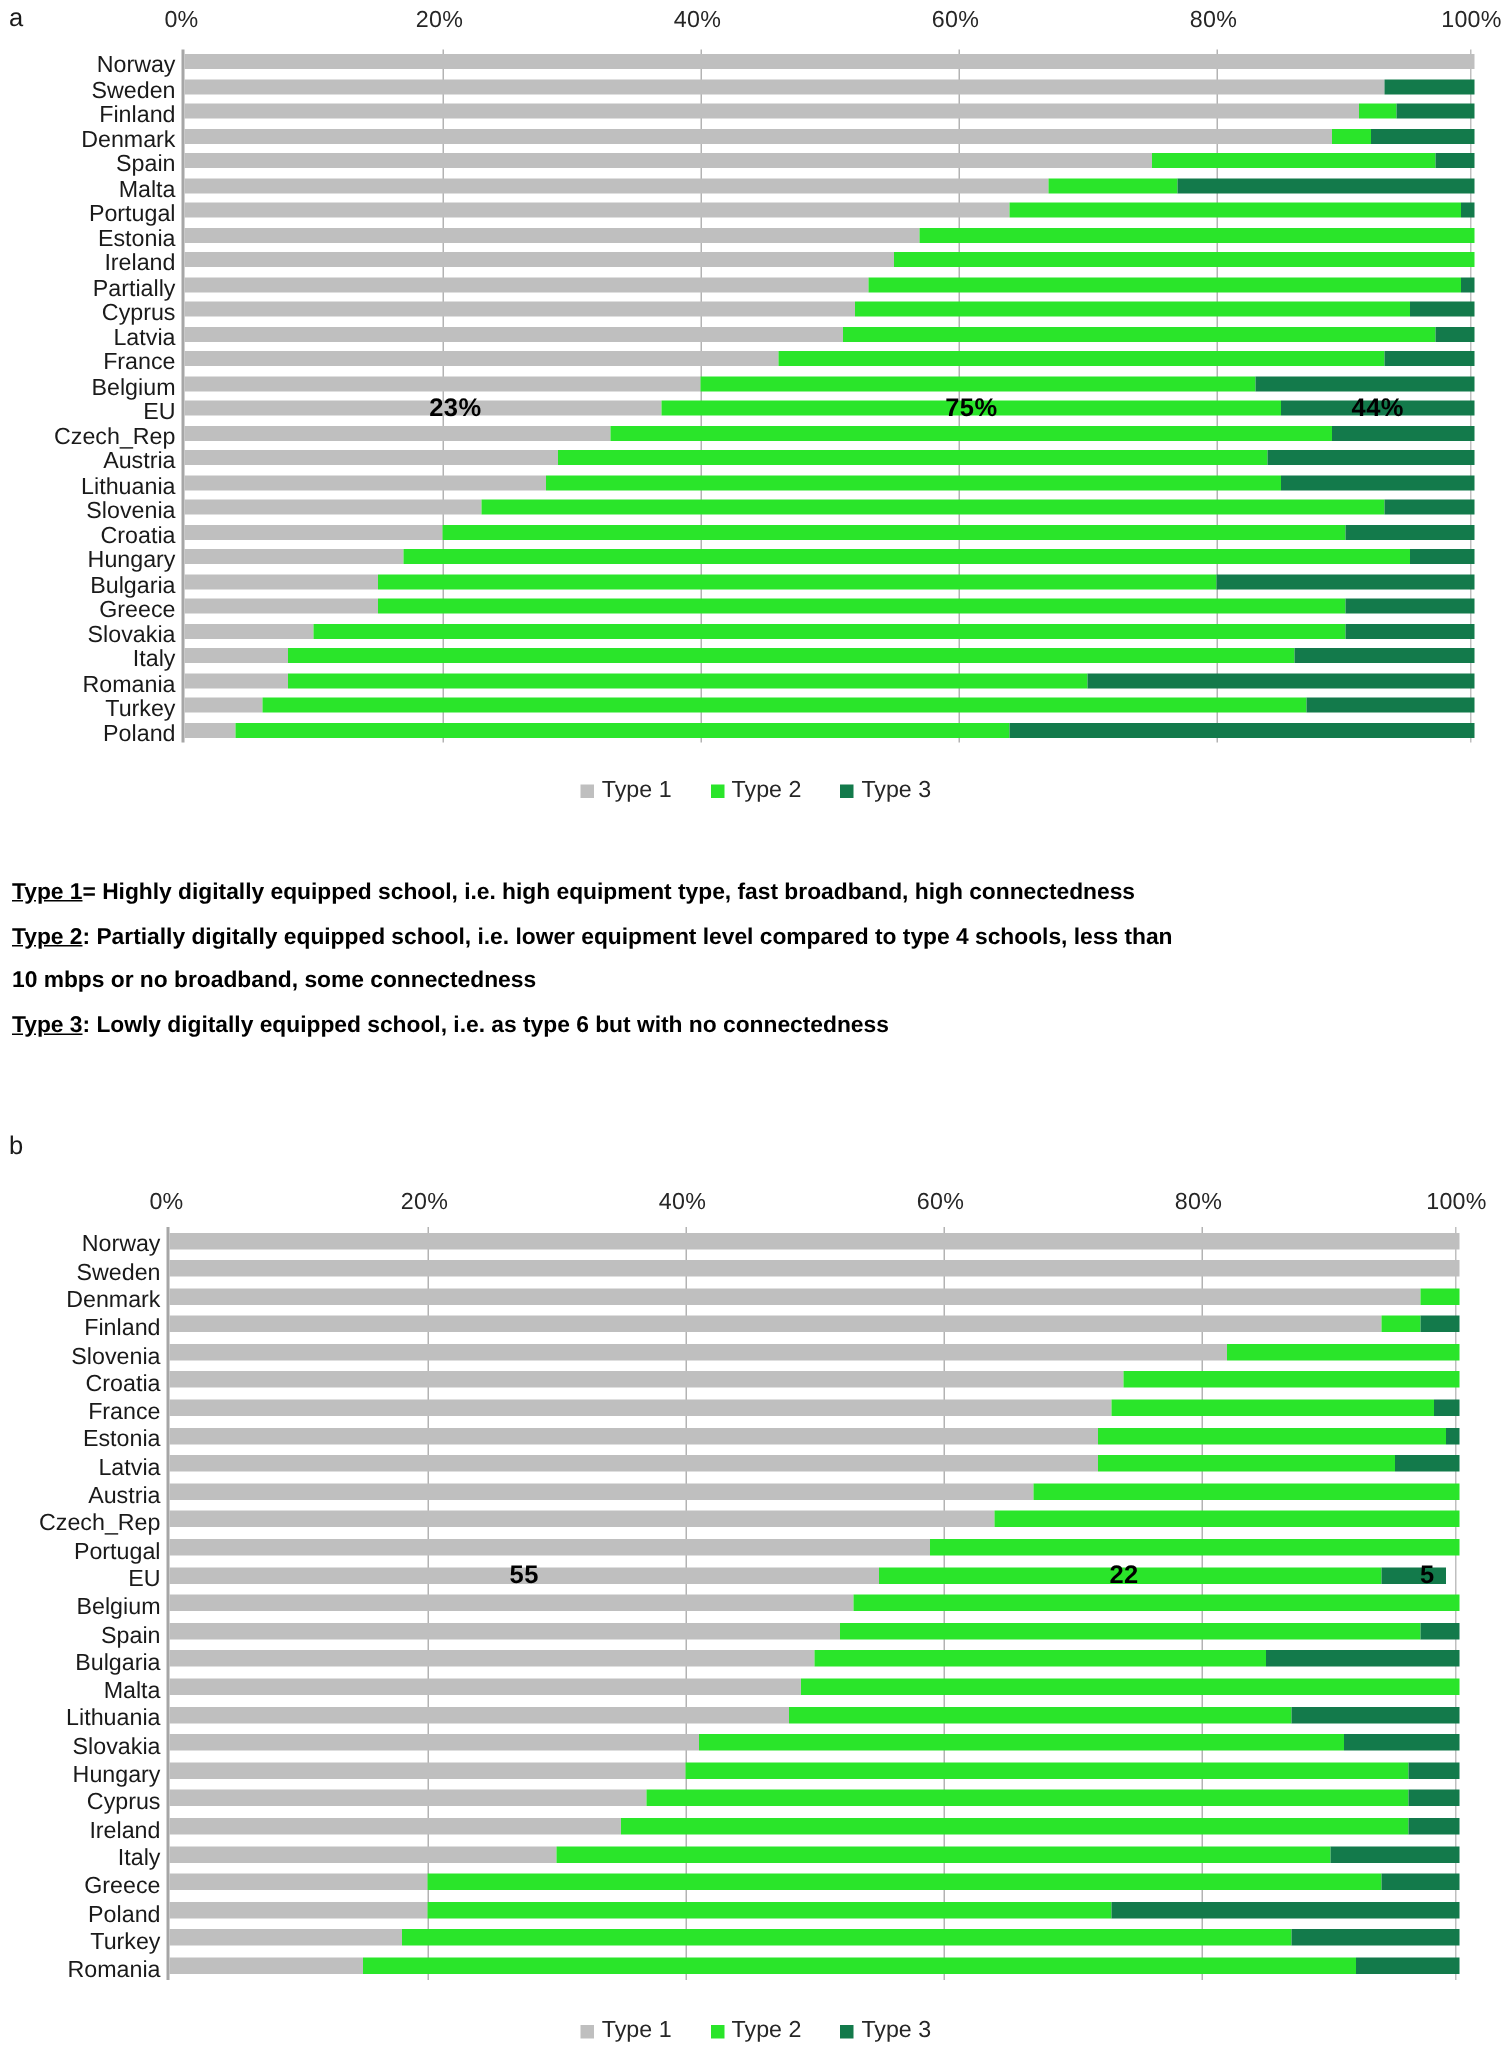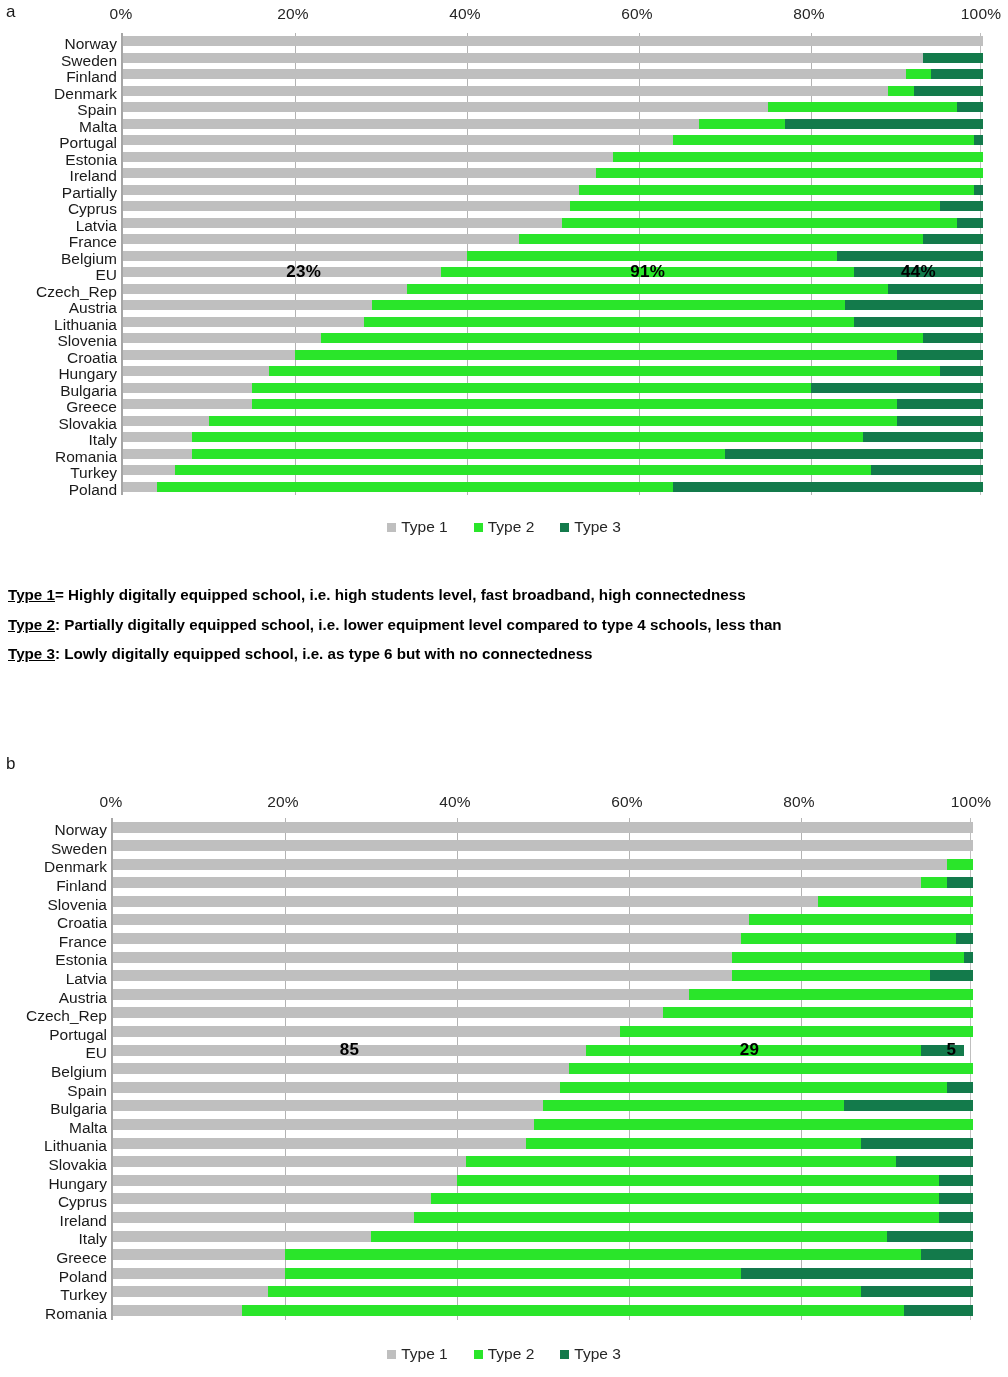--- a/index.html
+++ b/index.html
@@ -270,21 +270,21 @@
           <div class="seg t1" style="left: 0px; width: 51.6px; background: rgb(191, 191, 191);"></div>
           <div class="seg t2" style="left: 51.6px; width: 696.6px; background: rgb(42, 229, 42);"></div>
           <div class="seg t3" style="left: 748.2px; width: 111.8px; background: rgb(19, 122, 75);"></div>
         </div>
         <div class="barrow" style="top: 448.5px; height: 10px;">
           <div class="seg t1" style="left: 0px; width: 34.4px; background: rgb(191, 191, 191);"></div>
           <div class="seg t2" style="left: 34.4px; width: 516px; background: rgb(42, 229, 42);"></div>
           <div class="seg t3" style="left: 550.4px; width: 309.6px; background: rgb(19, 122, 75);"></div>
         </div>
         <div class="dlabel" style="left: 180.6px; top: 239px;">23%</div>
-        <div class="dlabel" style="left: 524.6px; top: 239px;">91%</div>
+        <div class="dlabel" style="left: 524.6px; top: 239px;">75%</div>
         <div class="dlabel" style="left: 795.5px; top: 239px;">44%</div>
       </div>
   </div>
 
   <div class="legend" style="left:0;top:518px;" id="a-legend">
       <div class="legend-item">
         <span class="legend-swatch" style="background: rgb(191, 191, 191);"></span>
         <span>Type 1</span>
       </div>
       <div class="legend-item">
@@ -292,22 +292,23 @@
         <span>Type 2</span>
       </div>
       <div class="legend-item">
         <span class="legend-swatch" style="background: rgb(19, 122, 75);"></span>
         <span>Type 3</span>
       </div>
     </div>
 </div>
 
 <div class="notes" style="top:580px;">
-  <p><span class="u">Type 1</span><span>= Highly digitally equipped school, i.e. high students level, fast broadband, high connectedness</span></p>
+  <p><span class="u">Type 1</span><span>= Highly digitally equipped school, i.e. high equipment type, fast broadband, high connectedness</span></p>
   <p><span class="u">Type 2</span><span>: Partially digitally equipped school, i.e. lower equipment level compared to type 4 schools, less than</span></p>
+  <p>10 mbps or no broadband, some connectedness</p>
   <p><span class="u">Type 3</span><span>: Lowly digitally equipped school, i.e. as type 6 but with no connectedness</span></p>
 </div>
 
 <div class="panel" style="top:755px;height:622px;">
   <div class="panel-letter" style="left:6px;top:0px;">b</div>
 
   <div class="chart" style="left:0;top:30px;width:1008px;height:535px;">
     <div class="axis-top" style="left:0;top:8px;width:1008px;" id="b-axis">
         <div class="axis-tick" style="left: 111px;">0%</div>
         <div class="axis-tick" style="left: 283px;">20%</div>
@@ -466,22 +467,22 @@
         <div class="barrow" style="top: 468.315px; height: 11px;">
           <div class="seg t1" style="left: 0px; width: 154.8px; background: rgb(191, 191, 191);"></div>
           <div class="seg t2" style="left: 154.8px; width: 593.4px; background: rgb(42, 229, 42);"></div>
           <div class="seg t3" style="left: 748.2px; width: 111.8px; background: rgb(19, 122, 75);"></div>
         </div>
         <div class="barrow" style="top: 486.907px; height: 11px;">
           <div class="seg t1" style="left: 0px; width: 129px; background: rgb(191, 191, 191);"></div>
           <div class="seg t2" style="left: 129px; width: 662.2px; background: rgb(42, 229, 42);"></div>
           <div class="seg t3" style="left: 791.2px; width: 68.8px; background: rgb(19, 122, 75);"></div>
         </div>
-        <div class="dlabel" style="left: 236.5px; top: 232.111px;">85</div>
-        <div class="dlabel" style="left: 636.4px; top: 232.111px;">29</div>
+        <div class="dlabel" style="left: 236.5px; top: 232.111px;">55</div>
+        <div class="dlabel" style="left: 636.4px; top: 232.111px;">22</div>
         <div class="dlabel" style="left: 838.5px; top: 232.111px;">5</div>
       </div>
   </div>
 
   <div class="legend" style="left:0;top:590px;" id="b-legend">
       <div class="legend-item">
         <span class="legend-swatch" style="background: rgb(191, 191, 191);"></span>
         <span>Type 1</span>
       </div>
       <div class="legend-item">

